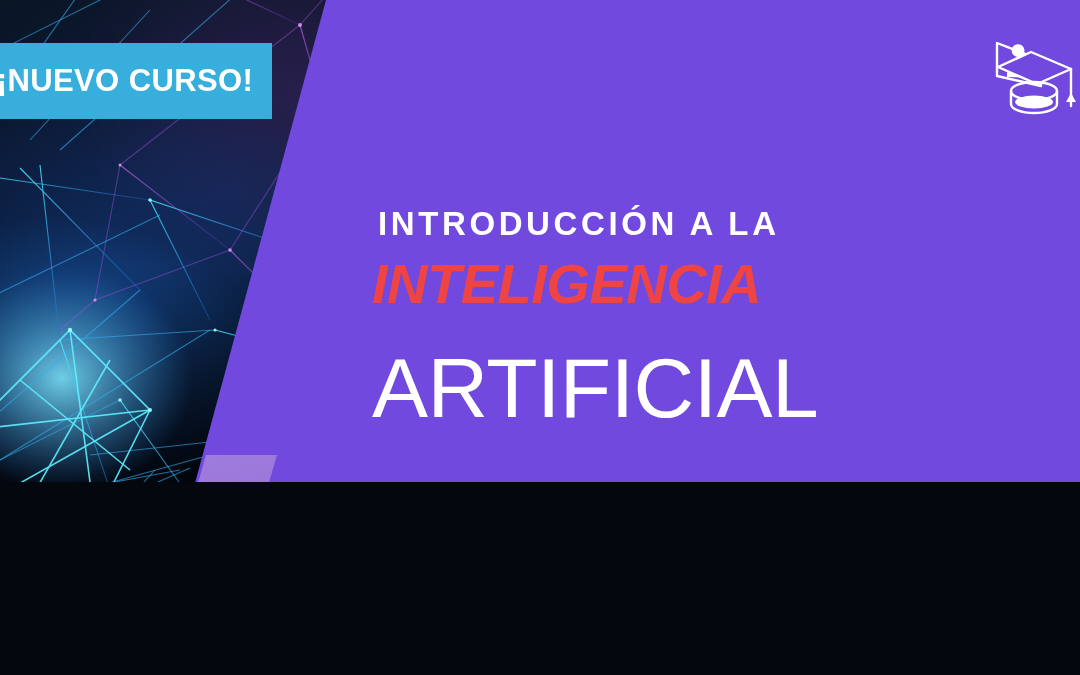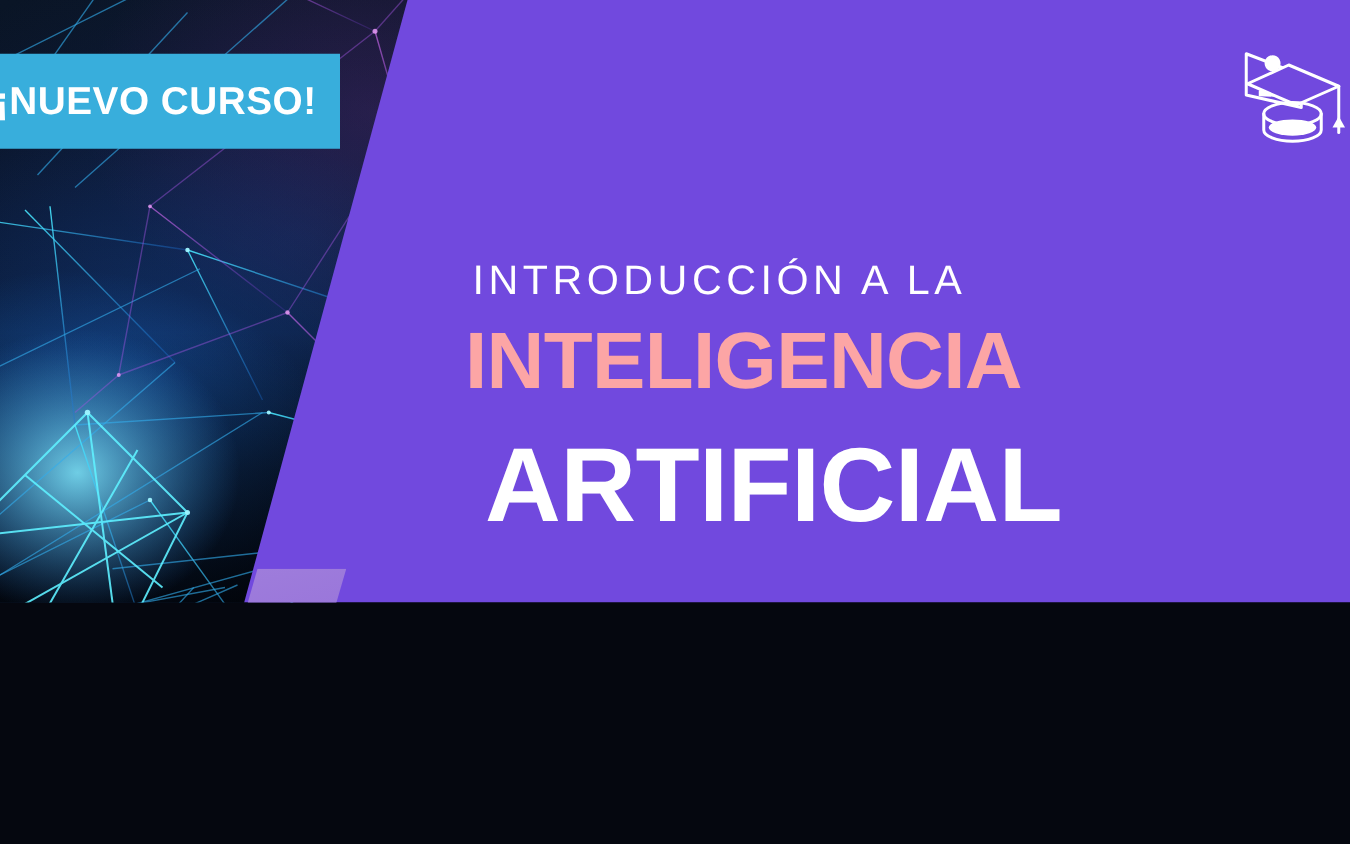--- a/index.html
+++ b/index.html
@@ -53,31 +53,31 @@
     letter-spacing:.4px; white-space:nowrap;
     transform:translateX(2px);
   }
 
   
   .cap-icon{ position:absolute; left:985px; top:24px; width:92px; height:100px; }
 
   
   .kicker{
     position:absolute; left:378px; top:205px;
-    color:#fff; font-size:33px; font-weight:normal;
+    color:#fff; font-size:33px; font-weight:bold;
     letter-spacing:3.6px; white-space:nowrap;
   }
   .title-1{
     position:absolute; left:372px; top:256px;
-    color:#fca5a5; font-size:64px; font-weight:bold;
-    letter-spacing:-.5px; line-height:1; white-space:nowrap;
+    color:#ef4444; font-size:56px; font-weight:bold;
+    letter-spacing:-.5px; line-height:1; white-space:nowrap;font-style:italic;
   }
   .title-2{
-    position:absolute; left:388px; top:346px;
-    color:#fff; font-size:84px; font-weight:bold;
+    position:absolute; left:372px; top:346px;
+    color:#fff; font-size:84px; font-weight:normal;
     letter-spacing:-.5px; line-height:1; white-space:nowrap;
   }
 
   
   .code-deco{ position:absolute; left:360px; top:520px; width:650px; height:110px; }
 </style>
 </head>
 <body>
 
 <div id="stage">

